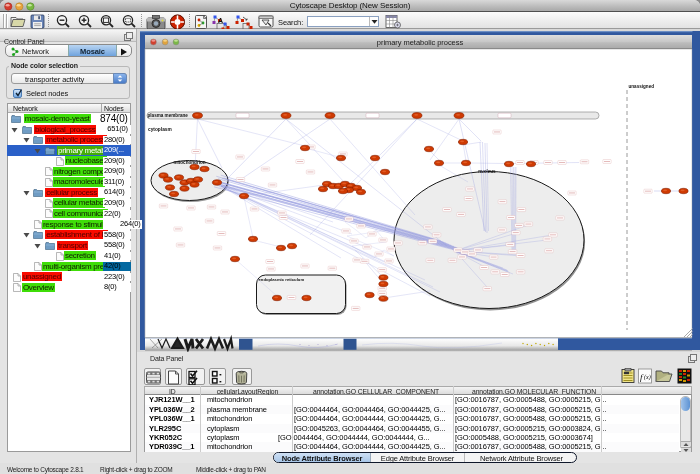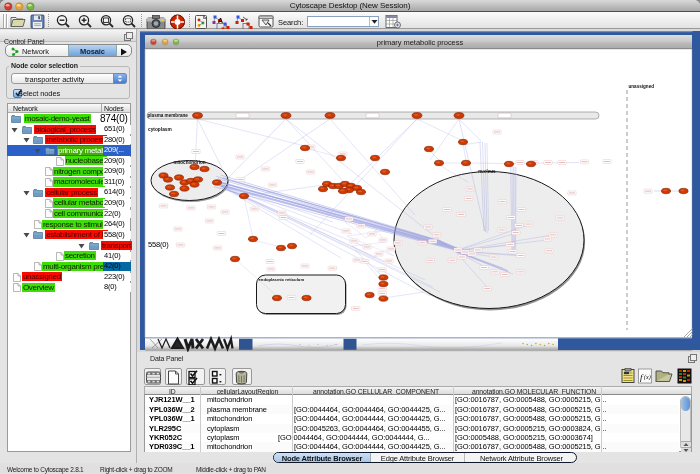--- a/index.html
+++ b/index.html
@@ -172,40 +172,40 @@
           <path d="M6,7.8 L8.3,5.4 L3.7,5.4 Z" fill="#fff"></path>
         </svg>
     </div>
   </div>
 
   <div style="position:absolute;left:13px;top:59.5px;width:9px;height:9px;background:linear-gradient(#cfe4fa,#74a9e4);border:1px solid #4a7ab2;border-radius:2px">
     <svg width="9" height="10" style="position:absolute;left:0;top:-2px">
         <path d="M2,5 L4,7.5 L7.5,1.5" stroke="#123" stroke-width="1.4" fill="none"></path>
       </svg>
   </div>
-  <div style="position:absolute;left:18px;top:60px;font-size:7.5px;letter-spacing:-0.1px;color:#111">Select nodes</div>
+  <div style="position:absolute;left:26px;top:60px;font-size:7.5px;letter-spacing:-0.1px;color:#111">Select nodes</div>
 </div>
 
 <div class="abs" style="left:7px;top:103px;width:124px;height:349px;background:#fff;border:1px solid #9a9a9a"></div>
 <div class="abs" style="left:8px;top:103.5px;width:122px;height:9.5px;background:linear-gradient(#fafafa,#dcdcdc);border-bottom:1px solid #aaa">
   <span style="position:absolute;left:5px;top:1.5px;font-size:7px;letter-spacing:-0.15px;color:#111">Network</span>
   <span style="position:absolute;left:96px;top:1.5px;font-size:7px;letter-spacing:-0.15px;color:#111">Nodes</span>
   <div style="position:absolute;left:93px;top:0;height:9.5px;border-left:1px solid #aaa"></div>
 </div>
 <div style="position:absolute;left:7px;top:113.4px;width:124px;height:10.55px;">
     <div style="position:absolute;left:4.3px;top:0">
       <svg width="10" height="8" viewBox="0 0 10 8" style="position:absolute;top:1.5px">
         <path d="M0.5,2 L0.5,7.5 L9.5,7.5 L9.5,1.5 L4.5,1.5 L3.5,0.5 L1,0.5 Z" fill="#6f9cc4" stroke="#3a5f80" stroke-width="0.6"></path>
         <path d="M0.5,3 L9.5,3" stroke="#8fb6d8" stroke-width="0.8"></path>
       </svg>
     </div>
     <div style="position:absolute;left:16.8px;top:0.7px;font-size:8px;letter-spacing:-0.3px;line-height:9.2px;background:#3fdd08;color:#102000;padding:0 1px;white-space:nowrap;max-width:87px;overflow:hidden;z-index:1">mosaic-demo-yeast</div>
     <div style="position:absolute;left:92px;top:1.2px;font-size:10px;letter-spacing:-0.2px;line-height:8.5px;color:#000;background:#fff;padding-left:1px;width:28px;z-index:2">874(0)</div>
   </div>
-<div style="position:absolute;left:7px;top:124.0px;width:124px;height:10.55px;">
+<div style="position:absolute;left:7px;top:124.0px;width:124px;height:10.55px;text-align:center;">
     <div style="position:absolute;left:4.3px;top:0">
       <svg width="7" height="6" viewBox="0 0 7 6" style="position:absolute;top:2.5px">
         <path d="M0.5,1 L6.5,1 L3.5,5.5 Z" fill="#4a4a4a"></path>
       </svg>
     </div>
     <div style="position:absolute;left:14.5px;top:0">
       <svg width="10" height="8" viewBox="0 0 10 8" style="position:absolute;top:1.5px">
         <path d="M0.5,2 L0.5,7.5 L9.5,7.5 L9.5,1.5 L4.5,1.5 L3.5,0.5 L1,0.5 Z" fill="#6f9cc4" stroke="#3a5f80" stroke-width="0.6"></path>
         <path d="M0.5,3 L9.5,3" stroke="#8fb6d8" stroke-width="0.8"></path>
       </svg>
@@ -309,38 +309,38 @@
     <div style="position:absolute;left:96px;top:1.2px;font-size:7.5px;letter-spacing:-0.2px;line-height:8.5px;color:#000;background:#fff;padding-left:1px;width:28px;z-index:2">22(0)</div>
   </div>
 <div style="position:absolute;left:7px;top:218.9px;width:124px;height:10.55px;">
     <div style="position:absolute;left:26.5px;top:0">
       <svg width="8" height="9" viewBox="0 0 8 9" style="position:absolute;top:1px">
         <path d="M0.5,0.5 L5,0.5 L7.5,3 L7.5,8.5 L0.5,8.5 Z" fill="#fcfcfc" stroke="#9a9a9a" stroke-width="0.7"></path>
         <path d="M5,0.5 L5,3 L7.5,3" fill="none" stroke="#9a9a9a" stroke-width="0.7"></path>
       </svg>
     </div>
     <div style="position:absolute;left:35.0px;top:0.7px;font-size:8px;letter-spacing:-0.3px;line-height:9.2px;background:#3fdd08;color:#102000;padding:0 1px;white-space:nowrap;max-width:69px;overflow:hidden;z-index:1">response to stimul</div>
-    <div style="position:absolute;left:96px;top:1.2px;font-size:7.5px;letter-spacing:-0.2px;line-height:8.5px;color:#000;background:#fff;padding-left:1px;width:16px;z-index:2">264(0)</div>
+    <div style="position:absolute;left:96px;top:1.2px;font-size:7.5px;letter-spacing:-0.2px;line-height:8.5px;color:#000;background:#fff;padding-left:17px;width:39px;z-index:2">264(0)</div>
   </div>
 <div style="position:absolute;left:7px;top:229.5px;width:124px;height:10.55px;">
     <div style="position:absolute;left:15.9px;top:0">
       <svg width="7" height="6" viewBox="0 0 7 6" style="position:absolute;top:2.5px">
         <path d="M0.5,1 L6.5,1 L3.5,5.5 Z" fill="#4a4a4a"></path>
       </svg>
     </div>
     <div style="position:absolute;left:25.7px;top:0">
       <svg width="10" height="8" viewBox="0 0 10 8" style="position:absolute;top:1.5px">
         <path d="M0.5,2 L0.5,7.5 L9.5,7.5 L9.5,1.5 L4.5,1.5 L3.5,0.5 L1,0.5 Z" fill="#6f9cc4" stroke="#3a5f80" stroke-width="0.6"></path>
         <path d="M0.5,3 L9.5,3" stroke="#8fb6d8" stroke-width="0.8"></path>
       </svg>
     </div>
     <div style="position:absolute;left:38.2px;top:0.7px;font-size:8px;letter-spacing:-0.3px;line-height:9.2px;background:#f90b00;color:#520000;padding:0 1px;white-space:nowrap;max-width:66px;overflow:hidden;z-index:1">establishment of lo</div>
     <div style="position:absolute;left:96px;top:1.2px;font-size:7.5px;letter-spacing:-0.2px;line-height:8.5px;color:#000;background:#fff;padding-left:1px;width:28px;z-index:2">558(0)</div>
   </div>
-<div style="position:absolute;left:7px;top:240.0px;width:148px;height:10.55px;margin-left:44px;">
+<div style="position:absolute;left:7px;top:240.0px;width:148px;height:10.55px;">
     <div style="position:absolute;left:27.4px;top:0">
       <svg width="7" height="6" viewBox="0 0 7 6" style="position:absolute;top:2.5px">
         <path d="M0.5,1 L6.5,1 L3.5,5.5 Z" fill="#4a4a4a"></path>
       </svg>
     </div>
     <div style="position:absolute;left:37.6px;top:0">
       <svg width="10" height="8" viewBox="0 0 10 8" style="position:absolute;top:1.5px">
         <path d="M0.5,2 L0.5,7.5 L9.5,7.5 L9.5,1.5 L4.5,1.5 L3.5,0.5 L1,0.5 Z" fill="#6f9cc4" stroke="#3a5f80" stroke-width="0.6"></path>
         <path d="M0.5,3 L9.5,3" stroke="#8fb6d8" stroke-width="0.8"></path>
       </svg>

